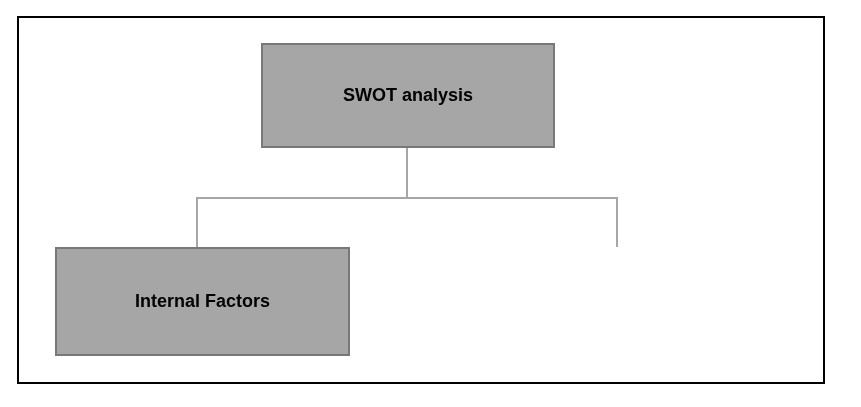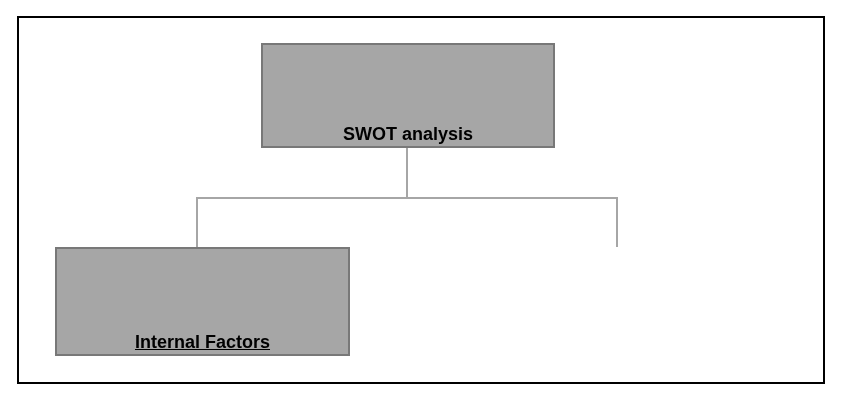--- a/index.html
+++ b/index.html
@@ -31,42 +31,41 @@
     width: 808px;
     height: 368px;
     border: 2px solid var(--frame-border);
     background: transparent;
   }
   .node {
     position: absolute;
     background: var(--node-fill);
     border: 2px solid var(--node-border);
     display: flex;
-    align-items: flex-end;
+    align-items: center;
     justify-content: center;
     text-align: center;
   }
   .node .node-label {
     font-weight: bold;
     font-size: 18px;
     color: var(--text);
     line-height: 1.2;
   }
   .node-root {
     left: 261px;
     top: 43px;
     width: 294px;
     height: 105px;
   }
   .node-internal {
     left: 55px;
     top: 247px;
     width: 295px;
     height: 109px;
-    text-decoration: underline;
   }
   .node-external {
     left: 489px;
     top: 247px;
     width: 298px;
     height: 107px;
   }
   .connector {
     position: absolute;
     background: var(--connector);

